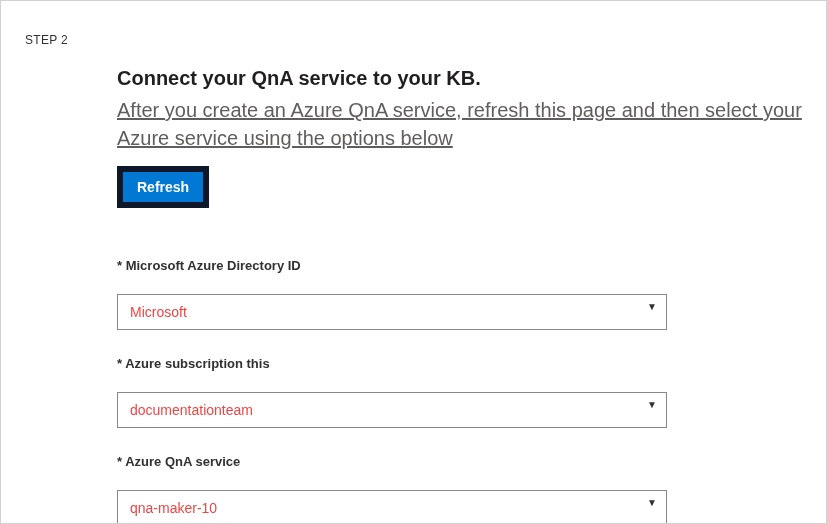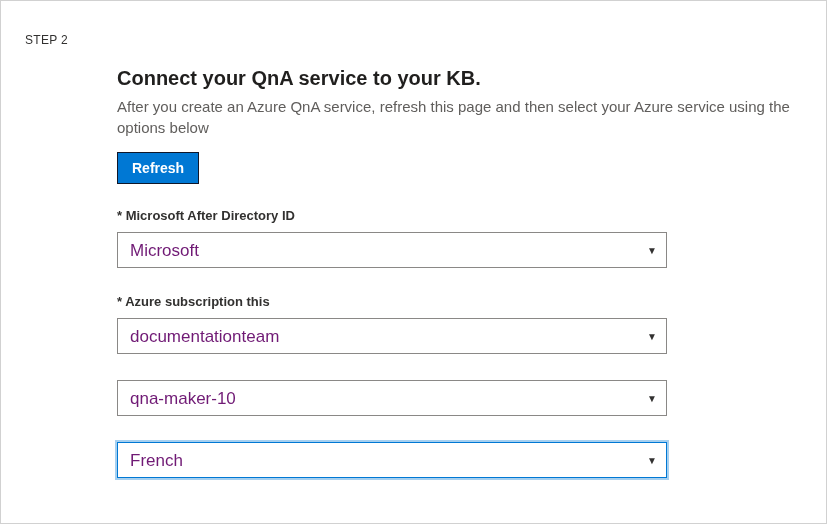--- a/index.html
+++ b/index.html
@@ -33,63 +33,65 @@
       flex: 1;
     }
     .heading {
       font-size: 20px;
       font-weight: 600;
       color: #201f1e;
       margin-bottom: 6px;
       margin-top: 38px;
     }
     .sub {
-      font-size: 15px;
+      font-size: 20px;
       color: #605e5c;
       line-height: 1.4;
       margin-bottom: 14px;
       max-width: 700px;
+      text-decoration: underline;
     }
     .refresh-btn {
       display: inline-block;
       background: #0078d4;
       color: #ffffff;
-      border: 1px solid #0f172a;
+      border: 6px solid #0f172a;
       font-size: 14px;
       font-weight: 600;
       padding: 7px 14px;
       cursor: pointer;
-      margin-bottom: 24px;
+      margin-bottom: 50px;
     }
     .field {
       margin-bottom: 26px;
     }
     .field-label {
       font-size: 13px;
       font-weight: 600;
       color: #323130;
       margin-bottom: 9px;
     }
     .select-wrap {
       position: relative;
       width: 550px;
     }
     .select-wrap select {
       width: 100%;
       height: 36px;
       border: 1px solid #8a8886;
       background: #ffffff;
-      font-size: 17px;
-      color: #701a75;
+      font-size: 14px;
+      color: #ef4444;
       padding: 0 32px 0 12px;
       -webkit-appearance: none;
       -moz-appearance: none;
       appearance: none;
       cursor: pointer;
       font-family: inherit;
+      margin-top: 12px;
     }
     .select-wrap.focused select {
       outline: none;
       border-color: #0078d4;
       box-shadow: 0 0 0 2px rgba(0,120,212,0.35);
     }
     .select-wrap .caret {
       position: absolute;
       right: 10px;
       top: 50%;
@@ -105,40 +107,41 @@
 <div class="container">
   <div class="step-col">STEP 2</div>
 
   <div class="content-col">
     <h2 class="heading">Connect your QnA service to your KB.</h2>
     <div class="sub">After you create an Azure QnA service, refresh this page and then select your Azure service using the options below</div>
 
     <button class="refresh-btn">Refresh</button>
 
     <div class="field">
-      <div class="field-label">* Microsoft After Directory ID</div>
+      <div class="field-label">* Microsoft Azure Directory ID</div>
       <div class="select-wrap">
         <select>
           <option>Microsoft</option>
         </select>
         <span class="caret">▼</span>
       </div>
     </div>
 
     <div class="field">
       <div class="field-label">* Azure subscription this</div>
       <div class="select-wrap">
         <select>
           <option>documentationteam</option>
         </select>
         <span class="caret">▼</span>
       </div>
     </div>
 
     <div class="field">
+      <div class="field-label">* Azure QnA service</div>
       <div class="select-wrap">
         <select>
           <option>qna-maker-10</option>
         </select>
         <span class="caret">▼</span>
       </div>
     </div>
 
     <div class="field">
       <div class="select-wrap focused">

